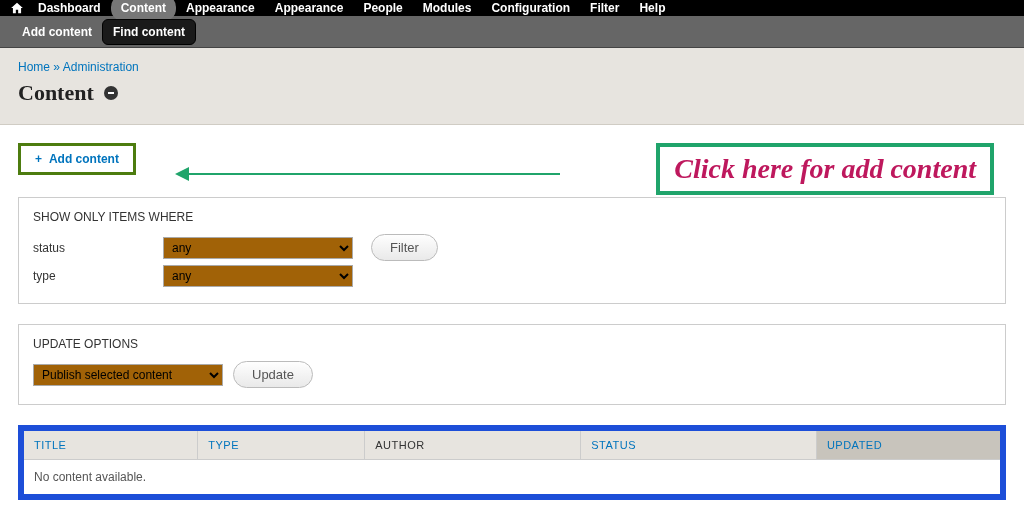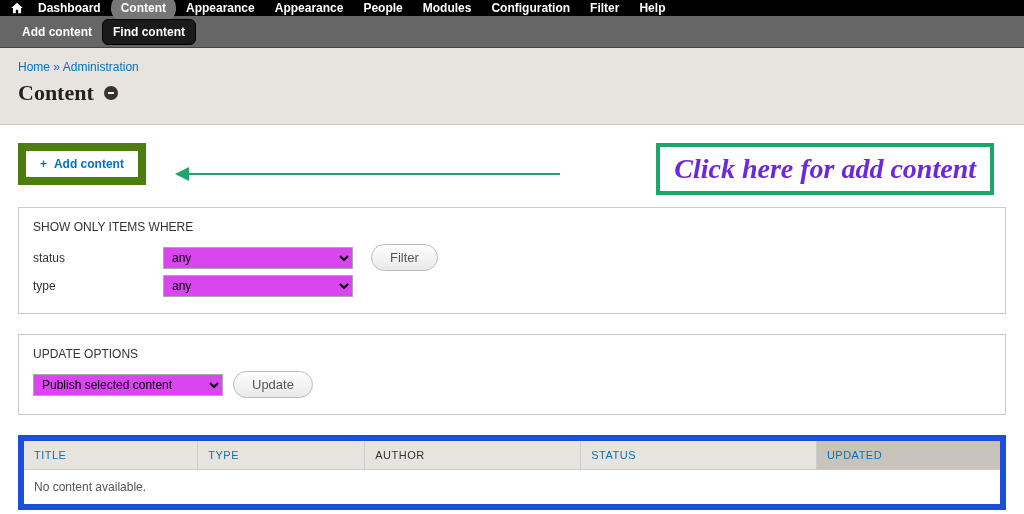--- a/index.html
+++ b/index.html
@@ -21,35 +21,35 @@
   .breadcrumb a{color:#0074bd;text-decoration:none;font-size:12px;}
   .breadcrumb span{color:#0074bd;}
   .page-title{font-family:Georgia,serif;font-size:22px;margin:6px 0 0 0;display:flex;align-items:center;gap:10px;color:#222;}
   .collapse-bullet{width:14px;height:14px;border-radius:50%;background:#333;display:inline-flex;align-items:center;justify-content:center;cursor:pointer;}
   .collapse-bullet::after{content:"";display:block;width:6px;height:2px;background:#fff;}
 
   
   .page{padding:18px;position:relative;}
 
   
-  .callout{position:absolute;top:18px;right:30px;border:4px solid #20a46b;padding:6px 14px;font-family:"Brush Script MT","Segoe Script",cursive;font-size:28px;font-style:italic;color:#6d28d9;font-weight:bold;background:#fff;}
+  .callout{position:absolute;top:18px;right:30px;border:4px solid #20a46b;padding:6px 14px;font-family:"Brush Script MT","Segoe Script",cursive;font-size:28px;font-style:italic;color:#be185d;font-weight:bold;background:#fff;}
   .arrow{position:absolute;top:48px;left:180px;width:380px;height:2px;background:#20a46b;}
   .arrow::before{content:"";position:absolute;left:-12px;top:-6px;border:7px solid transparent;border-right:14px solid #20a46b;}
 
   
-  .addbox{display:inline-block;border:8px solid #4d7c0f;padding:6px 14px;margin-bottom:22px;}
+  .addbox{display:inline-block;border:3px solid #4d7c0f;padding:6px 14px;margin-bottom:22px;}
   .addbox a{color:#0074bd;text-decoration:none;font-weight:bold;}
   .plus{color:#0074bd;font-weight:bold;margin-right:4px;}
 
   
   .box{border:1px solid #ccc;padding:12px 14px;margin-bottom:20px;}
   .box-legend{font-weight:normal;text-transform:uppercase;font-size:12px;margin:0 0 10px 0;color:#333;}
   .row{display:flex;align-items:center;margin:4px 0;}
   .row label{width:130px;color:#333;}
-  .row select{width:190px;height:22px;border:1px solid #aaa;background:#d946ef;padding:1px 4px;font-size:12px;}
+  .row select{width:190px;height:22px;border:1px solid #aaa;background:#a16207;padding:1px 4px;font-size:12px;}
   .btn{display:inline-block;border:1px solid #bbb;border-radius:16px;background:linear-gradient(#fefefe,#e9e9e9);padding:5px 18px;color:#555;cursor:pointer;font-size:13px;margin-left:18px;}
   .btn-small{margin-left:10px;}
 
   
   .wide-select{width:290px;height:22px;border:1px solid #aaa;background:#fff;font-size:12px;padding:1px 4px;}
 
   
   table{width:100%;border-collapse:collapse;border:6px solid #1d4ed8;}
   thead th{background:#e7e4df;border:1px solid #ccc;text-align:left;padding:8px 10px;font-weight:normal;font-size:11px;letter-spacing:0.5px;color:#0074bd;text-transform:uppercase;}
   thead th.sorted{background:#c8c4bc;}

